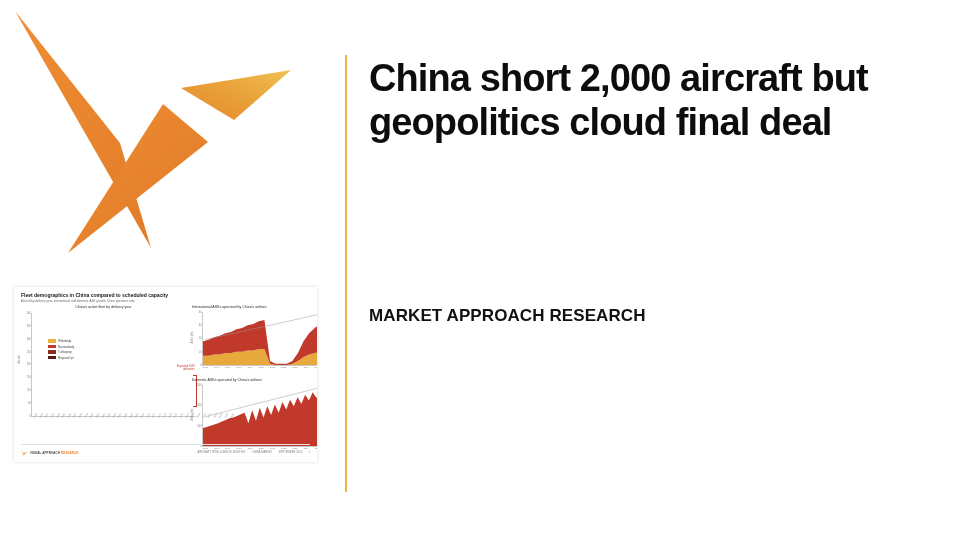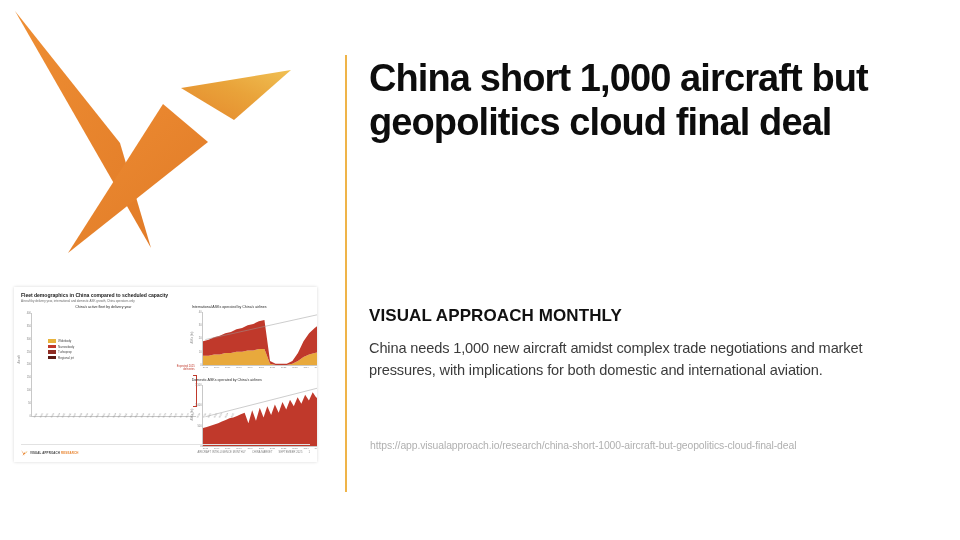--- a/index.html
+++ b/index.html
@@ -758,21 +758,19 @@
         </div>
       </div>
 
     </div>
   </div>
 </div>
 
 <div id="vertical-divider"></div>
 
 <div id="right-column">
-  <h1 id="headline">China short 1,000 aircraft but geopolitics cloud final deal</h1>
-
-
-  <h2 id="research-label">VISUAL APPROACH MONTHLY</h2>
-
-  <p id="description">China needs 1,000 new aircraft amidst complex trade negotiations and market pressures, with implications for both domestic and international aviation.</p>
-
-  <a id="article-url" href="#">https://app.visualapproach.io/research/china-short-1000-aircraft-but-geopolitics-cloud-final-deal</a>
+  <h1 id="headline">China short 2,000 aircraft but geopolitics cloud final deal</h1>
+
+
+  <h2 id="research-label">MARKET APPROACH RESEARCH</h2>
+
+
 </div>
 
 </body></html>

